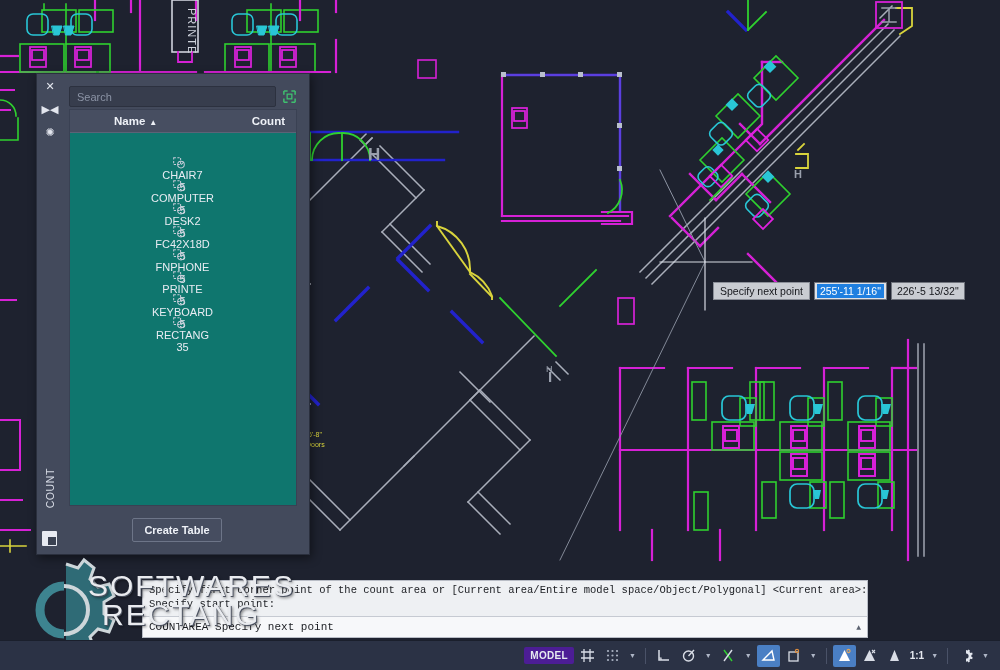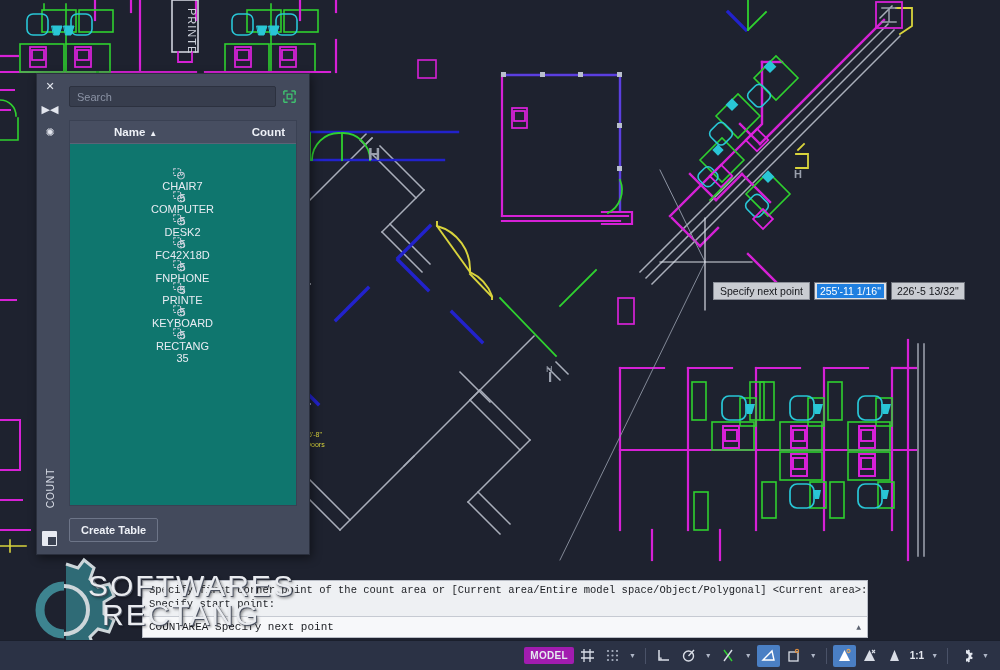--- a/index.html
+++ b/index.html
@@ -48,21 +48,21 @@
     border-radius: 1px;
   }
   .pal-badge:after {
     content: ""; position: absolute; right: 1px; bottom: 1px;
     width: 8px; height: 8px; background: #3b4252;
   }
   .pal-body {
     flex: 1; background: #434a5c; padding: 12px 12px 0 6px;
     display: flex; flex-direction: column;
   }
-  .search-row { display: flex; align-items: center; gap: 6px; margin-bottom: 13px; }
+  .search-row { display: flex; align-items: center; gap: 6px; margin-bottom: 2px; }
   .search-box {
     flex: 1; height: 21px; background: #373d4d;
     border: 1px solid #2c313f; border-radius: 2px;
     padding: 0 7px; color: #cdd2dd; font-size: 11px;
     font-family: "Liberation Sans", sans-serif; outline: none;
   }
   .search-box::placeholder { color: #8b93a5; }
   .zoom-icon { width: 15px; height: 15px; flex: 0 0 auto; cursor: pointer; }
 
   .list-wrap {
@@ -81,21 +81,21 @@
   .lh-count { color: #eef1f7; font-size: 11.5px; font-weight: bold; }
   .list-rows { flex: 1; overflow: hidden; padding-top: 2px; }
   .lrow {
     display: flex; align-items: center; height: 22.9px;
     padding: 0 11px 0 10px; cursor: default; flex-direction: column;
   }
   .blk-icon { width: 13px; height: 12px; margin-right: 6px; flex: 0 0 auto; }
   .lrow-name { flex: 1; color: #e9ecf3; font-size: 11px; }
   .lrow-count { color: #e9ecf3; font-size: 11px; }
 
-  .pal-foot { height: 48px; display: flex; align-items: center; justify-content: flex-start; padding-right: 12px; }
+  .pal-foot { height: 48px; display: flex; align-items: center; justify-content: center; padding-right: 12px; }
   .btn-create {
     background: #4a real; background: #464d60;
     border: 1px solid #6d7588; border-radius: 2px;
     color: #eef1f7; font-size: 11px; font-weight: bold;
     padding: 5px 11px; cursor: pointer;
     font-family: "Liberation Sans", sans-serif;
   }
 
   
   #dyn-input { position: absolute; left: 713px; top: 282px; display: flex; gap: 4px; align-items: center; }
@@ -128,21 +128,21 @@
 
   
   #statusbar {
     position: absolute; left: 0; bottom: 0; width: 1000px; height: 30px;
     background: #2b3245; border-top: 1px solid #1a1f2c;
     display: flex; align-items: center; justify-content: flex-end;
     padding-right: 8px; gap: 2px;
   }
   .sb-model {
     color: #e6e9f0; font-size: 10px; font-weight: bold; letter-spacing: .3px;
-    padding: 3px 6px; background: #a21caf; border-radius: 2px; cursor: pointer;
+    padding: 3px 6px; background: #4c1d95; border-radius: 2px; cursor: pointer;
   }
   .sb-btn {
     width: 23px; height: 22px; display: flex; align-items: center; justify-content: center;
     cursor: pointer; border-radius: 2px;
   }
   .sb-btn.on { background: #4a7fc4; }
   .sb-caret { color: #aeb6c6; font-size: 7px; cursor: pointer; padding: 0 3px; }
   .sb-sep { width: 1px; height: 16px; background: #4a5268; margin: 0 4px; }
   .sb-scale { color: #e6e9f0; font-size: 10px; font-weight: bold; cursor: pointer; padding: 0 2px; }
 

